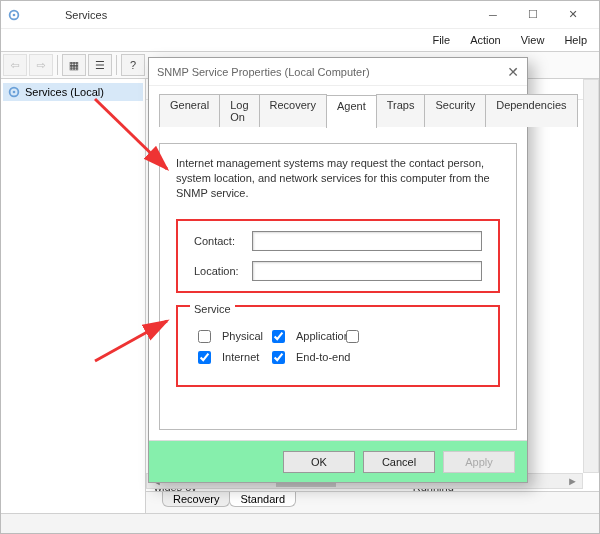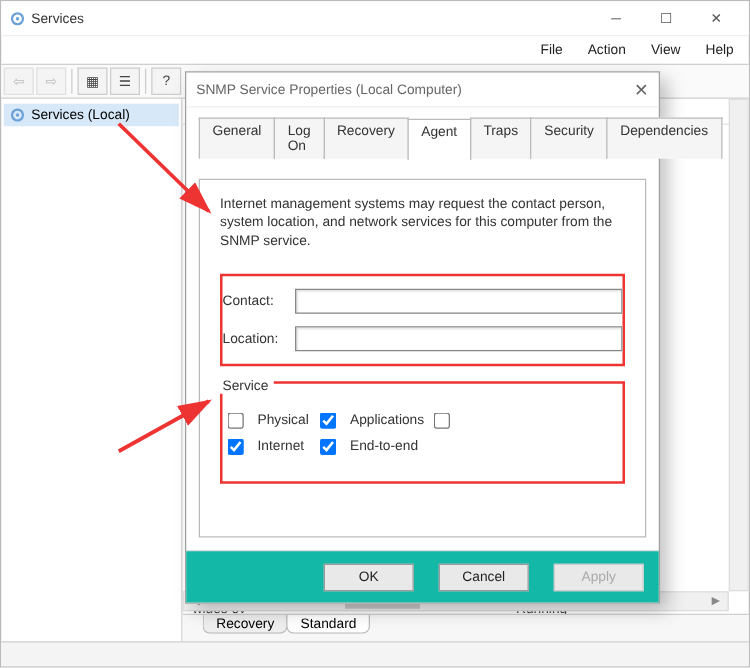--- a/index.html
+++ b/index.html
@@ -1,18 +1,18 @@
 <!DOCTYPE html>
 <html><head>
 <meta charset="utf-8">
 <style>
   * { box-sizing: border-box; font-family: "Segoe UI", Tahoma, sans-serif; font-size: 11px; }
   body { margin: 0; background: #fff; }
   .window { width: 600px; height: 534px; border: 1px solid #bbb; background: #fff; display: flex; flex-direction: column; position: relative; }
-  .titlebar { height: 28px; display: flex; align-items: center; padding: 0 6px; background: #fff; border-bottom: 1px solid #eee; }
+  .titlebar { height: 28px; display: flex; align-items: center; padding: 0 6px; background: #fff; border-bottom: 1px solid #eee; gap: 40px; }
   .titlebar .title { margin-left: 4px; color: #333; }
   .winbtn { width: 40px; height: 28px; display: flex; align-items: center; justify-content: center; color: #555; }
   .winbtns { display: flex; margin-left: auto; }
   .gear-icon { width: 14px; height: 14px; }
   .menubar { height: 22px; display: flex; align-items: center; padding: 0 4px; gap: 4px; justify-content: flex-end; }
   .menubar span { padding: 2px 8px; color: #222; }
   .toolbar { height: 28px; border-top: 1px solid #d0d0d0; border-bottom: 1px solid #d0d0d0; display: flex; align-items: center; padding: 2px; gap: 2px; background: #fafafa; }
   .tbtn { width: 24px; height: 22px; border: 1px solid #ccc; background: #f4f4f4; display: inline-flex; align-items: center; justify-content: center; color: #444; }
   .tbtn.disabled { color: #bbb; border-color: #e0e0e0; }
   .tsep { width: 1px; height: 20px; background: #ccc; margin: 0 2px; }
@@ -31,29 +31,29 @@
   .statusbar { height: 20px; border-top: 1px solid #d0d0d0; background: #f4f4f4; }
   
   .dialog { position: absolute; left: 147px; top: 56px; width: 380px; height: 426px; background: #fff; border: 1px solid #a0a0a0; box-shadow: 6px 6px 14px rgba(0,0,0,0.25); z-index: 10; display: flex; flex-direction: column; pointer-events: auto; }
   .dlg-title { height: 28px; display: flex; align-items: center; padding: 0 8px; color: #666; border-bottom: 1px solid #eee; }
   .dlg-close { margin-left: auto; color: #666; font-size: 14px; }
   .dlg-tabs { display: flex; gap: 0; margin: 8px 10px 16px 10px; }
   .dlg-tab { padding: 4px 10px; border: 1px solid #bbb; border-bottom: none; background: #f5f5f5; margin-right: -1px; color: #333; }
   .dlg-tab.active { background: #fff; position: relative; top: 1px; }
   .dlg-body { flex: 1; margin: 0 10px 10px 10px; border: 1px solid #bbb; padding: 12px 16px; }
   .desc { color: #333; line-height: 1.35; margin-bottom: 18px; }
-  .redbox { border: 2px solid #e33; padding: 10px 0; margin-bottom: 12px; }
+  .redbox { border: 2px solid #e33; padding: 10px 16px; margin-bottom: 12px; }
   .field-row { display: flex; align-items: center; margin-bottom: 10px; }
   .field-row label { width: 58px; color: #333; }
   .field-row input { flex: 1; border: 1px solid #888; height: 20px; box-shadow: inset 1px 1px 2px rgba(0,0,0,0.15); padding: 0 4px; }
   .fieldset-title { position: relative; top: -18px; left: -4px; background: #fff; padding: 0 4px; color: #333; display: inline; }
   .svc-row { display: flex; gap: 4px; margin-top: -6px; margin-bottom: 8px; }
   .chk { display: flex; align-items: center; gap: 8px; color: #333; min-width: 70px; }
   .chk input { width: 13px; height: 13px; }
-  .dlg-buttons { height: 42px; border-top: 1px solid #ddd; background: #14b8a6; display: flex; align-items: center; justify-content: flex-end; gap: 20px; padding: 0 12px; }
+  .dlg-buttons { height: 42px; border-top: 1px solid #ddd; background: #86efac; display: flex; align-items: center; justify-content: flex-end; gap: 8px; padding: 0 12px; }
   .dlg-buttons button { width: 72px; height: 22px; border: 1px solid #999; background: #e9e9e9; color: #222; }
   .dlg-buttons button.disabled { color: #aaa; border-color: #ccc; }
   .arrow { position: absolute; z-index: 20; pointer-events: none; }
   .scrollbar-bottom { position: absolute; bottom: 2px; left: 0; right: 16px; height: 16px; background: #f0f0f0; border: 1px solid #ddd; display: flex; align-items: center; }
   .sb-thumb { width: 60px; height: 12px; background: #c8c8c8; margin-left: 110px; }
   .scrollbar-right { position: absolute; right: 0; top: 0; bottom: 18px; width: 16px; background: #f0f0f0; border: 1px solid #ddd; }
 </style>
 </head>
 <body>
 

